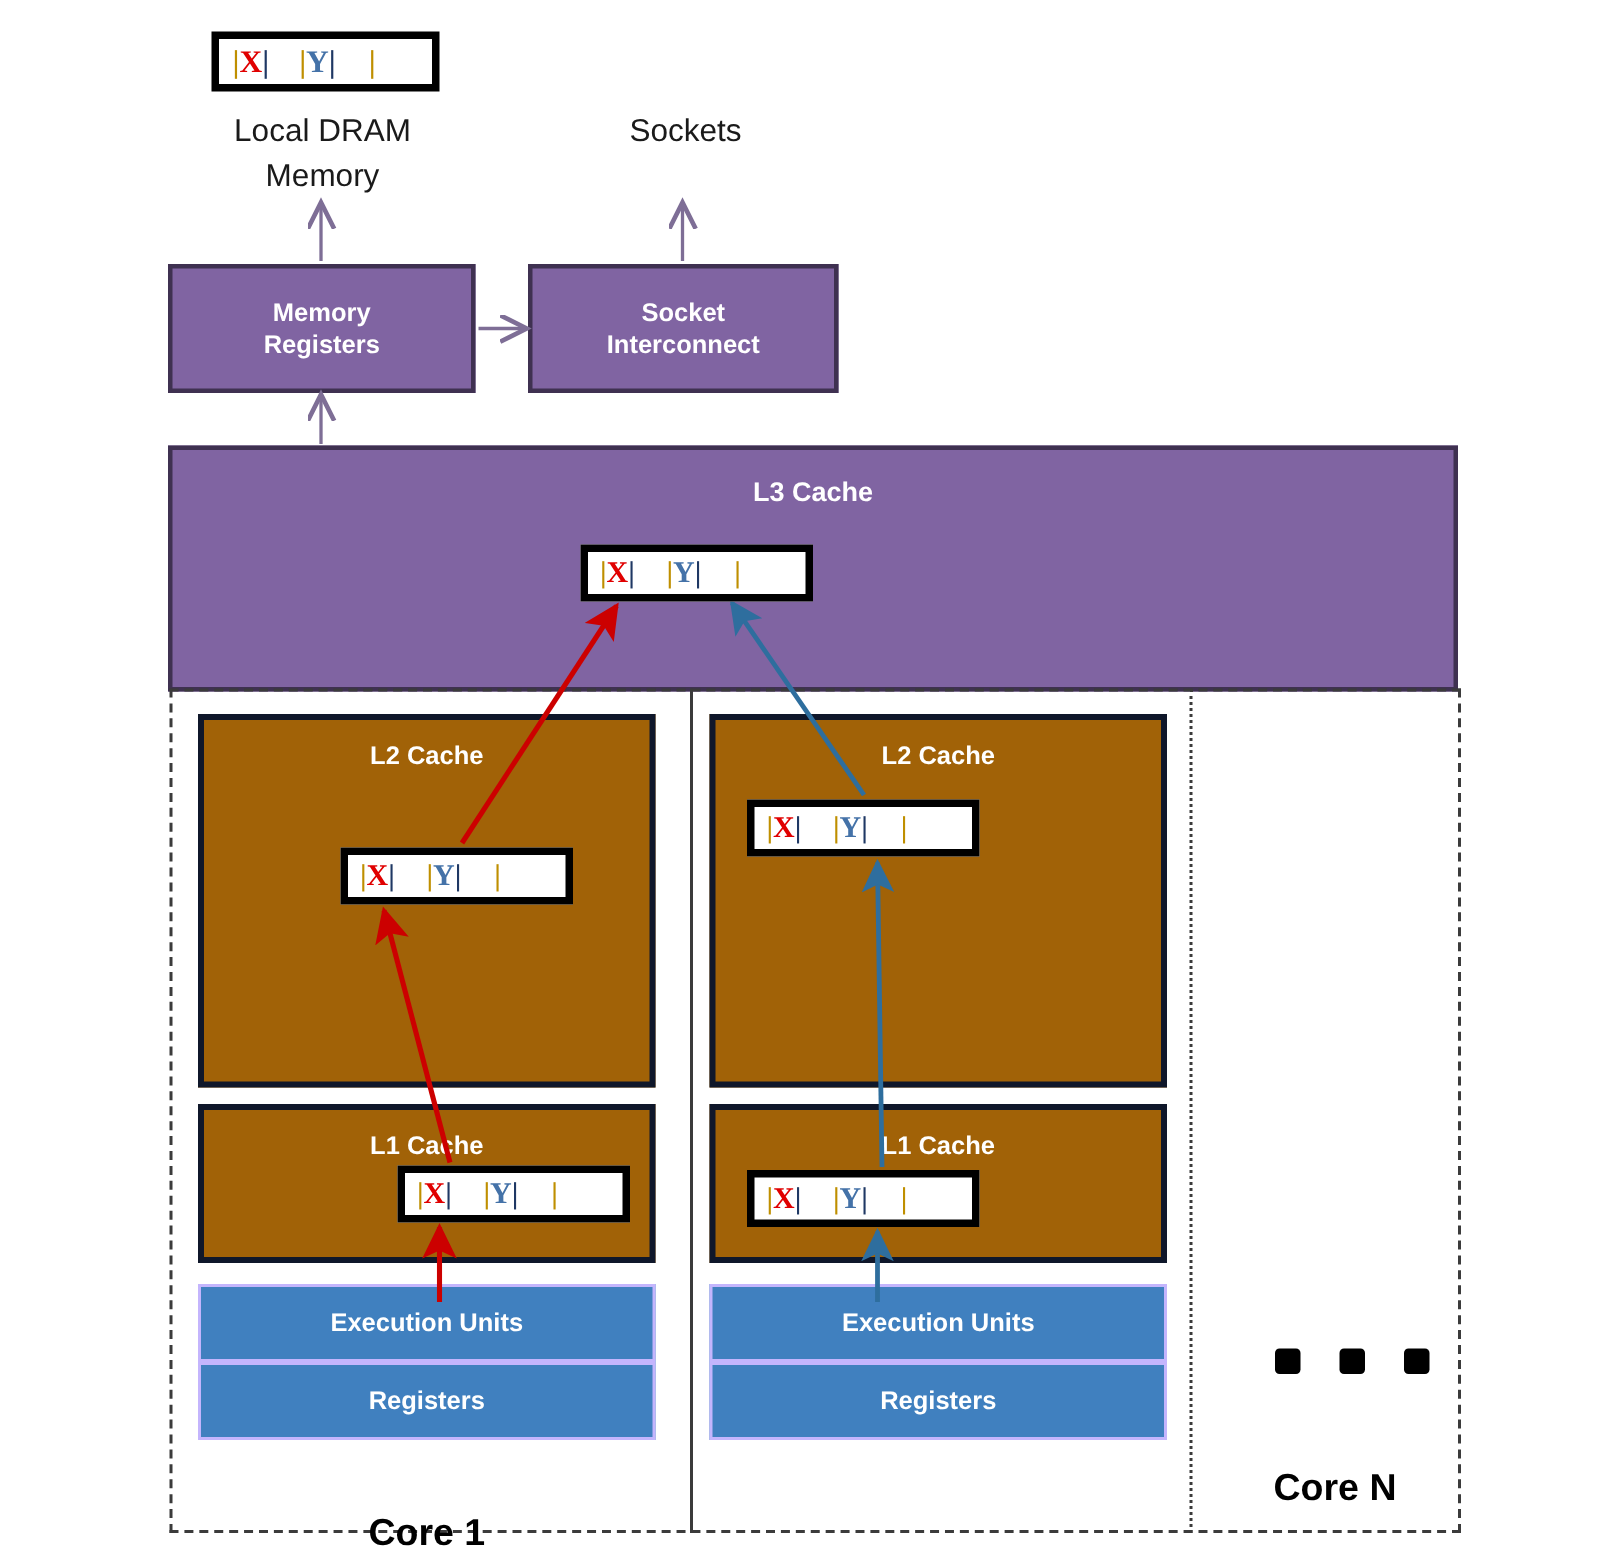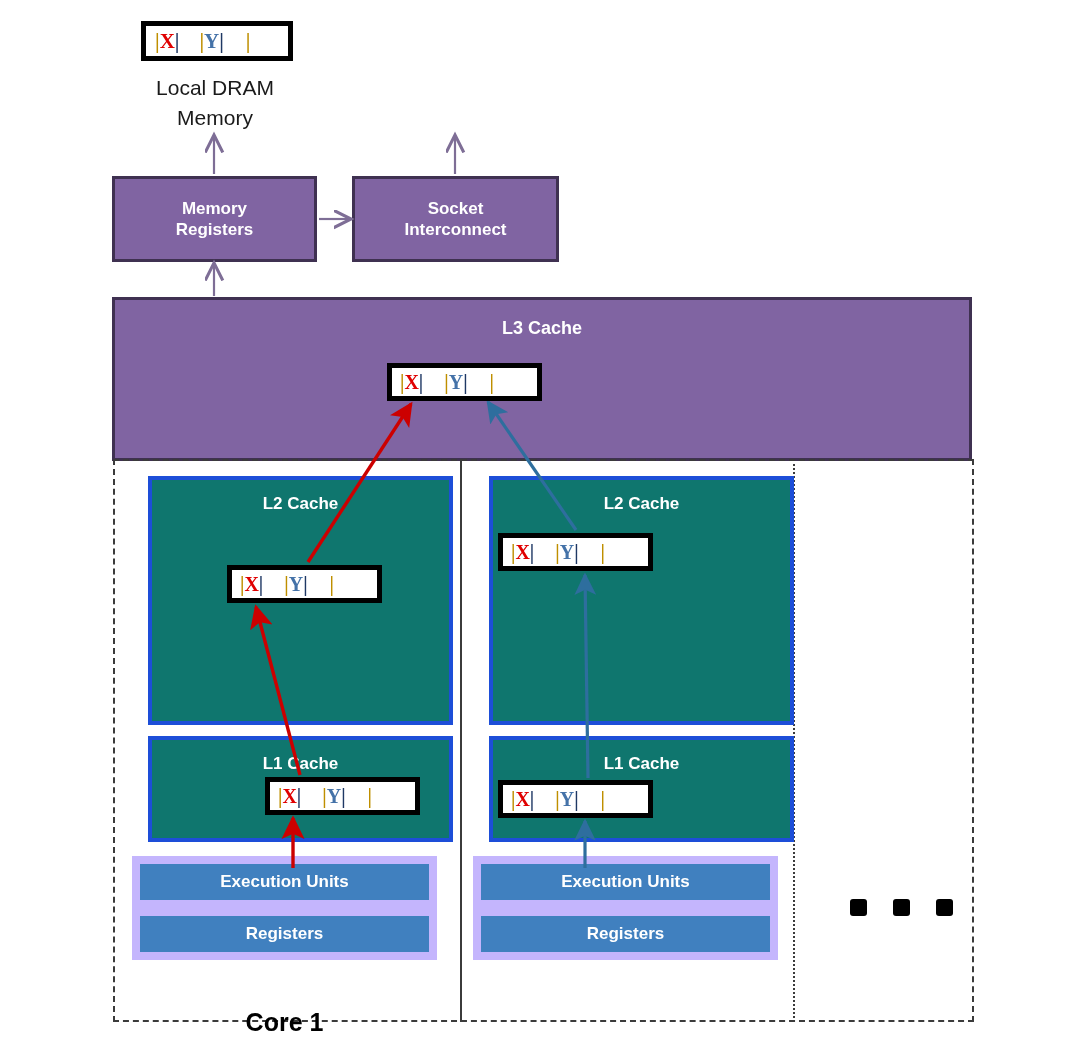--- a/index.html
+++ b/index.html
@@ -71,38 +71,37 @@
     position: absolute;
     top: 18px;
     left: 0;
     width: 100%;
     text-align: center;
     font-size: 18px;
     color: #ffffff;
     font-weight: bold;
   }
   .greenbox {
-    background: #0f766e;
-    border: 4px solid #1d4ed8;
-    box-sizing: border-box;
-    margin-left: 16px;
+    background: #a16207;
+    border: 4px solid #0f172a;
+    box-sizing: border-box;
   }
   .greenlabel {
     position: absolute;
     top: 14px;
     left: 0;
     width: 100%;
     text-align: center;
     font-size: 17px;
     color: #ffffff;
     font-weight: bold;
   }
   .bluebox {
     background: #4080BF;
-    border: 8px solid #c4b5fd;
+    border: 2px solid #c4b5fd;
     box-sizing: border-box;
     color: #ffffff;
     font-weight: bold;
     font-size: 17px;
     display: flex;
     align-items: center;
     justify-content: center;
   }
 
   
@@ -172,20 +171,21 @@
     <span class="gap" style="width:22px"></span>
     <span class="bar orange">|</span>
   </div>
 
   <div class="abs toplabel" style="left:110px; top:73px; width:210px;">
     <div>Local DRAM</div>
     <div>Memory</div>
   </div>
 
   <div class="abs toplabel" style="left:352px; top:73px; width:210px;">
+    <div>Sockets</div>
   </div>
 
   <div class="abs purplebox" style="left:112px; top:176px; width:205px; height:86px; font-size:17px;">
     <div>
       <div>Memory</div>
       <div>Registers</div>
     </div>
   </div>
 
   <div class="abs purplebox" style="left:352px; top:176px; width:207px; height:86px; font-size:17px;">
@@ -308,20 +308,21 @@
   <div class="abs bluebox" style="left:473px; top:856px; width:305px; height:52px;">Execution Units</div>
   <div class="abs bluebox" style="left:473px; top:908px; width:305px; height:52px;">Registers</div>
 
 
   <div class="abs dotsrow" style="left:850px; top:899px;">
     <span class="dot"></span>
     <span class="dot"></span>
     <span class="dot"></span>
   </div>
 
+  <div class="abs corelabel" style="left:800px; top:978px; width:180px;">Core N</div>
 
   <svg class="overlay below" viewBox="0 0 1080 1037">
     <defs>
       <marker id="ahGray" markerWidth="10" markerHeight="10" refX="7.5" refY="4" orient="auto" markerUnits="strokeWidth">
         <path d="M0,0 L8,4 L0,8" fill="none" stroke="#7E6E96" stroke-width="1.4"></path>
       </marker>
     </defs>
 
     <line x1="214" y1="174" x2="214" y2="136" stroke="#7E6E96" stroke-width="2.2" marker-end="url(#ahGray)"></line>
 

